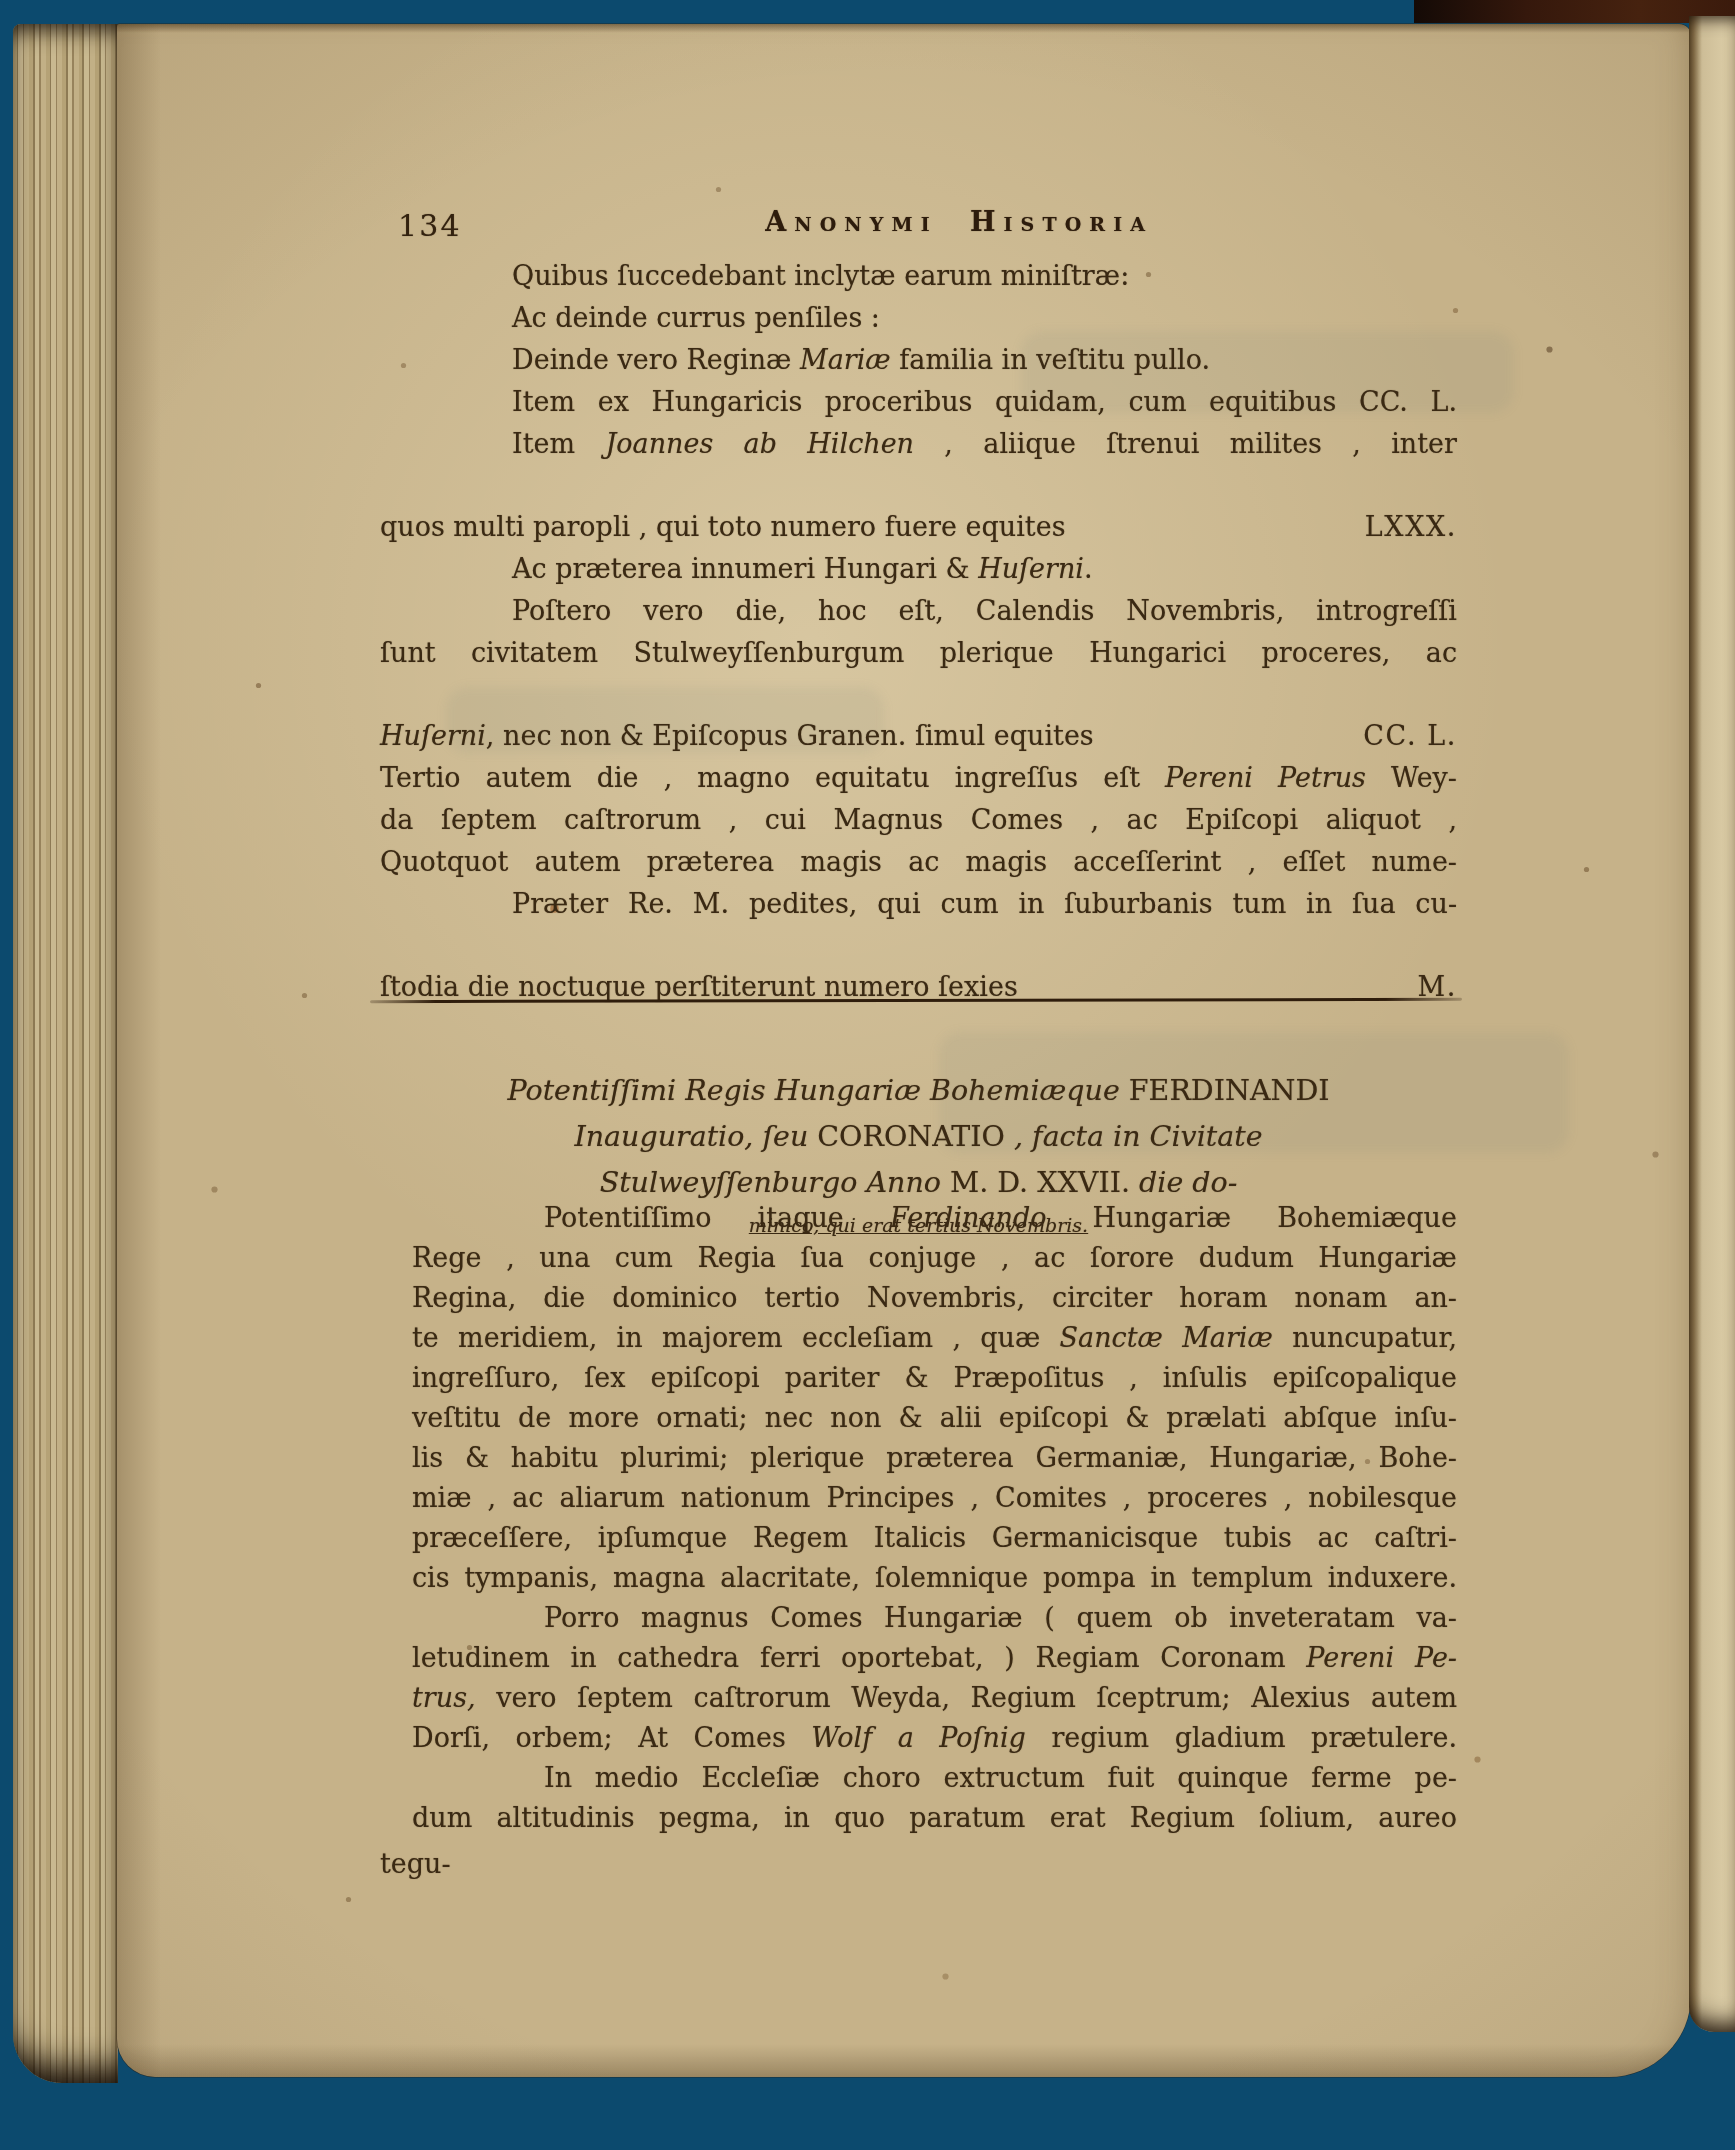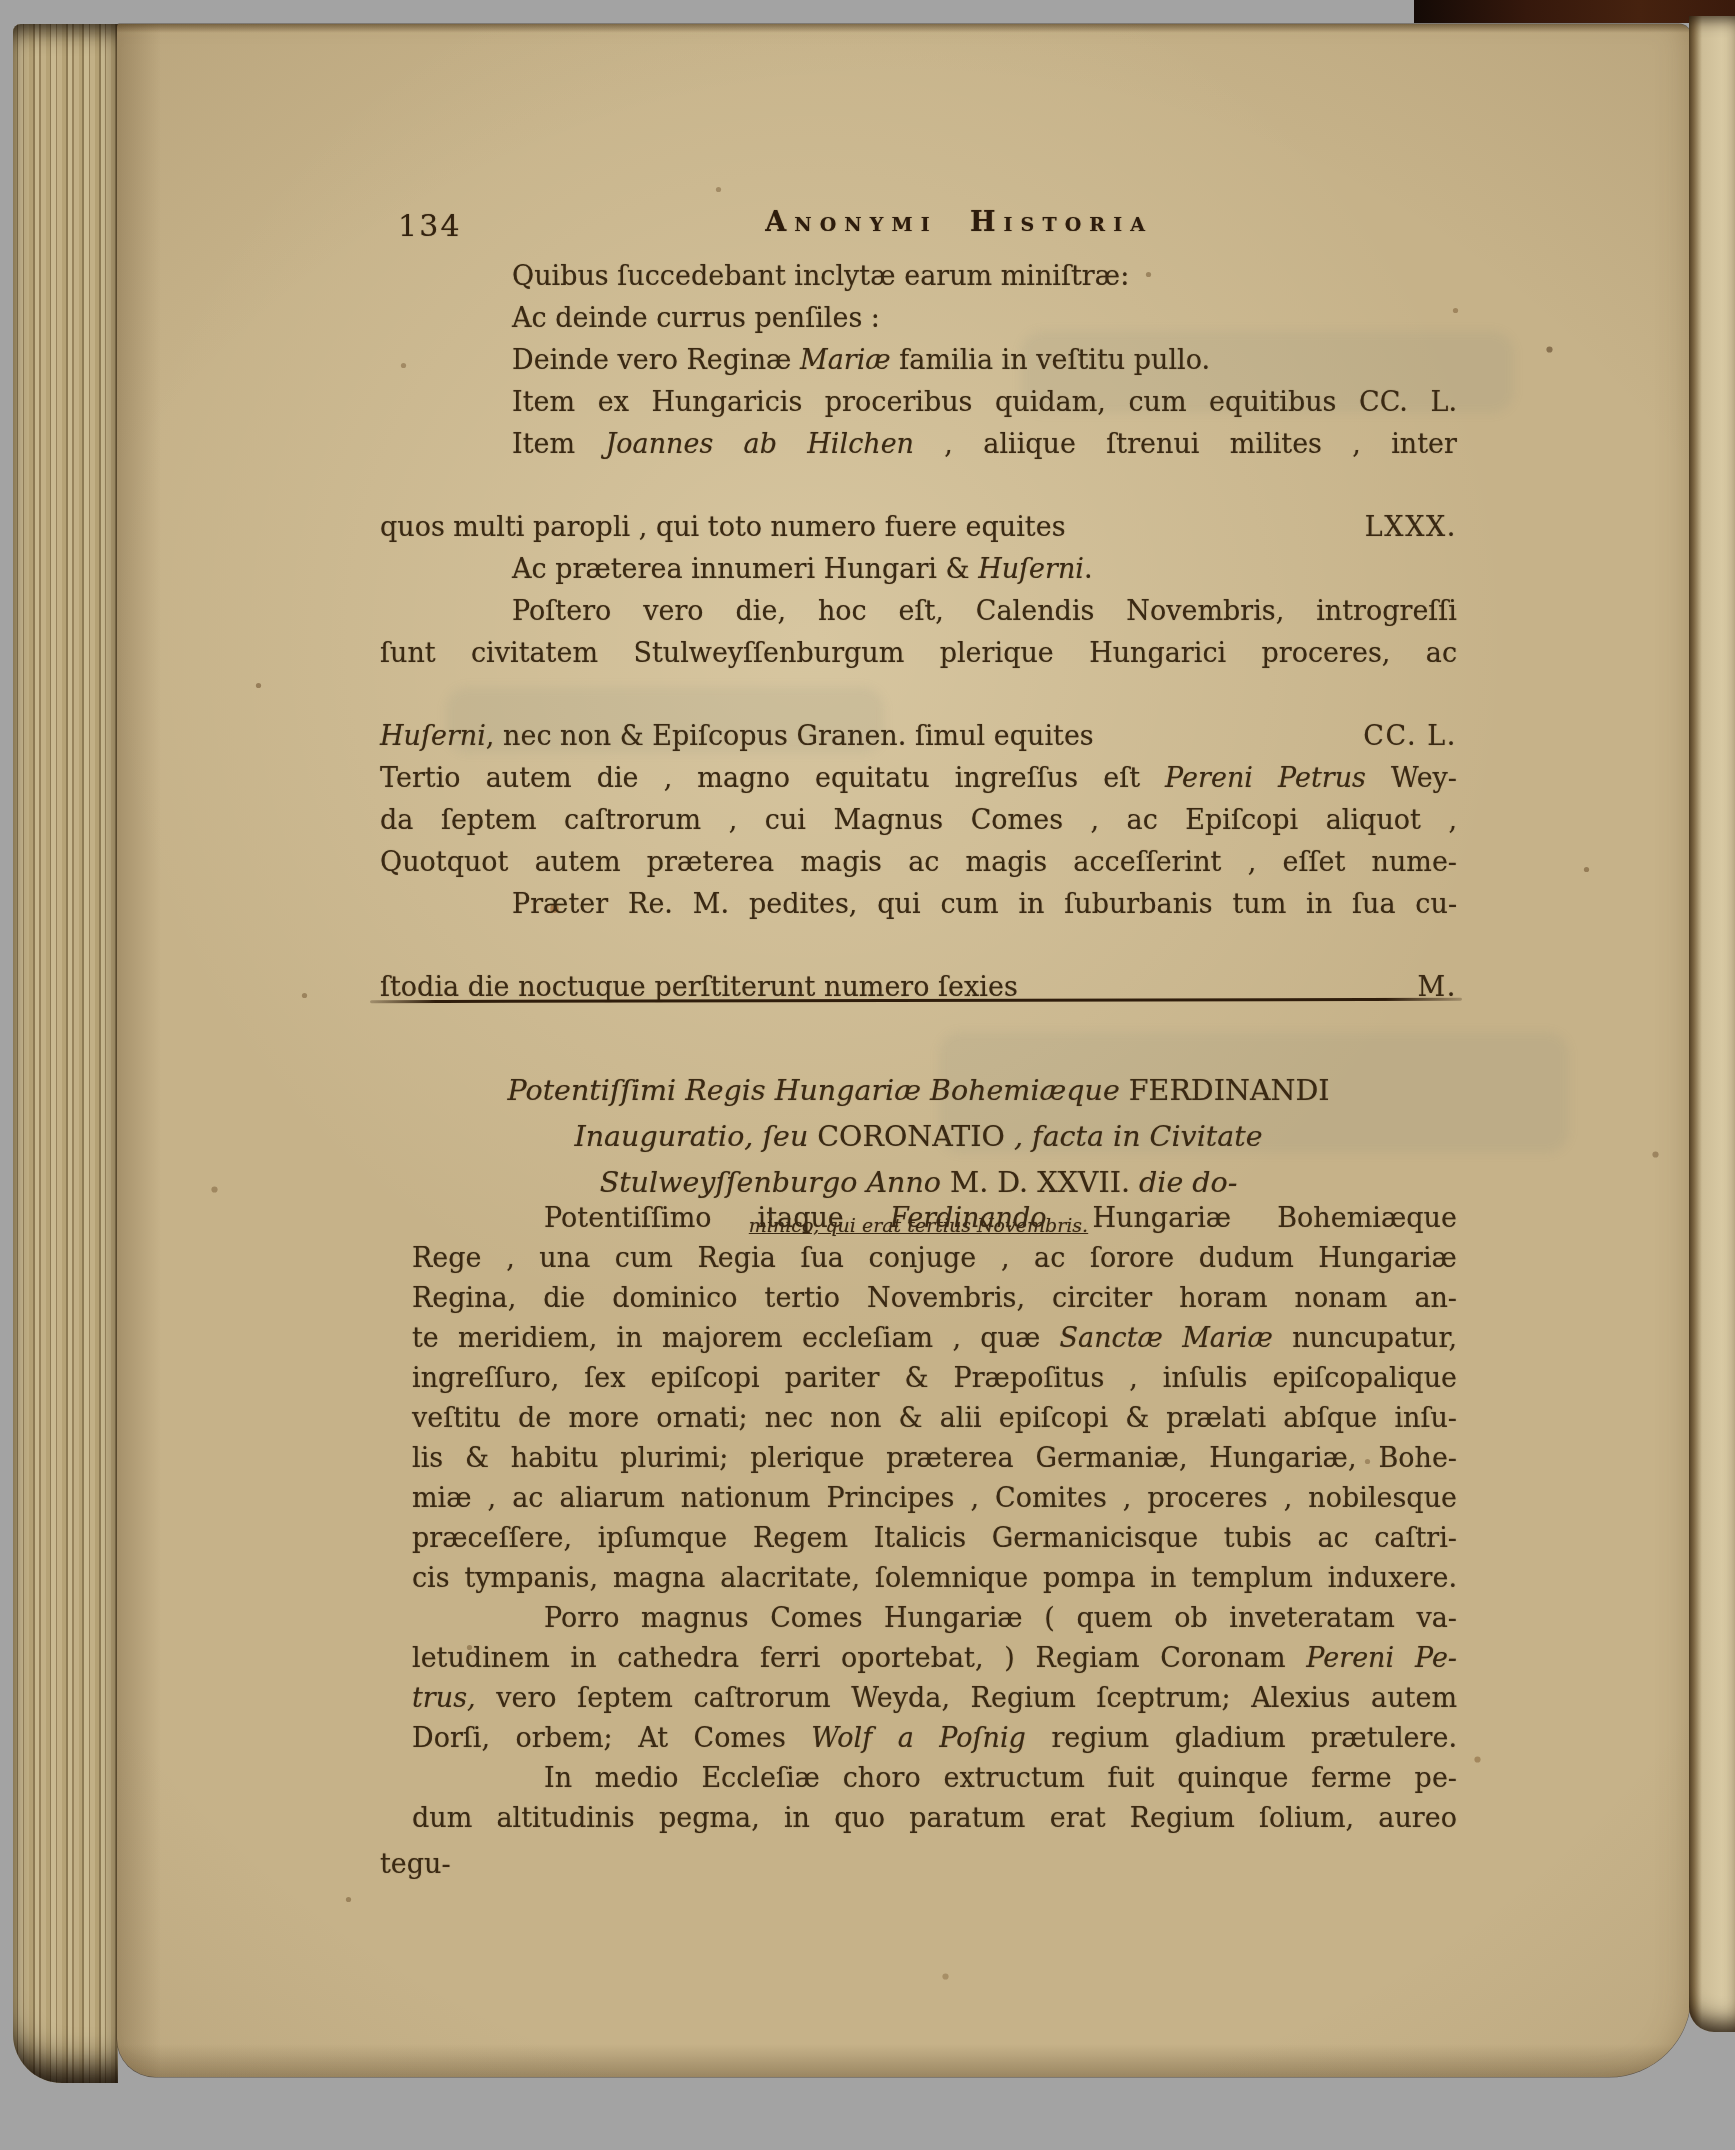--- a/index.html
+++ b/index.html
@@ -1,16 +1,16 @@
 <!DOCTYPE html>
 <html style="font-size:8.8px"><head>
 <meta charset="utf-8">
 <style>
   html,body{margin:0;padding:0;background:#090705;}
-  #stage{position:relative;width:1735px;height:2151px;background:#a3a3a3;overflow:hidden;
+  #stage{position:relative;width:1735px;height:2151px;background:#0c4a6e;overflow:hidden;
          font-family:"DejaVu Serif","Liberation Serif",serif;color:#3a2913;}
   
   .board{position:absolute;left:1414px;top:0;width:322px;height:23px;
          background:linear-gradient(90deg,#140a06 0%,#35180c 35%,#46220f 70%,#3a1a0c 100%);}
   .leafstack{position:absolute;left:13px;top:24px;width:105px;height:2059px;
      background:repeating-linear-gradient(90deg,
         #b5a276 0 3.8px,#8d7a54 3.8px 5.5px,#c9b990 5.5px 10px,#97835c 10px 11.5px,#c2b086 11.5px 16.4px);
      border-radius:7.7px 0 0 49px;
      box-shadow:inset 0 16.4px 22px -11px rgba(20,12,5,.9), inset 0 -33px 33px -16.4px rgba(20,12,5,.95);}
   .page{position:absolute;left:117px;top:24px;width:1574px;height:2053px;

